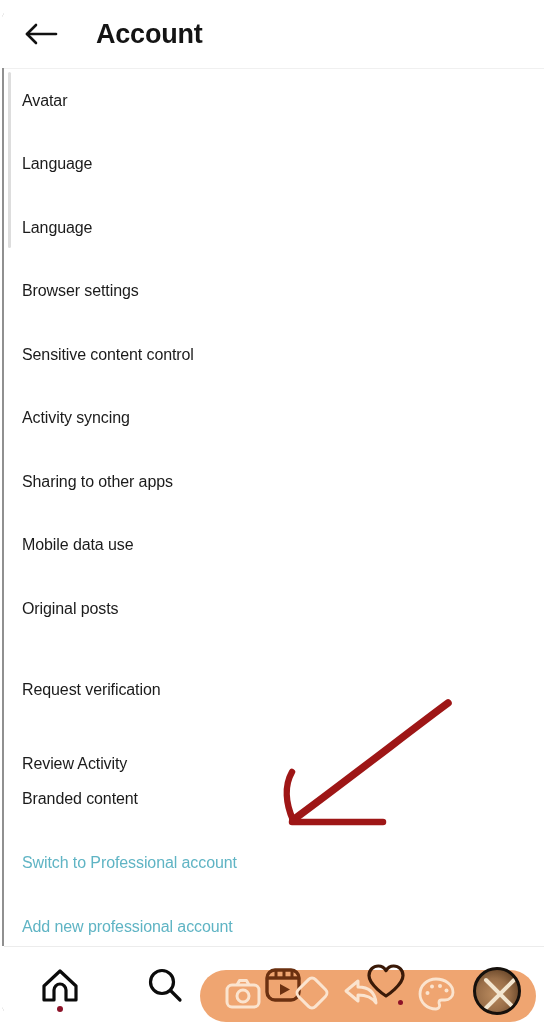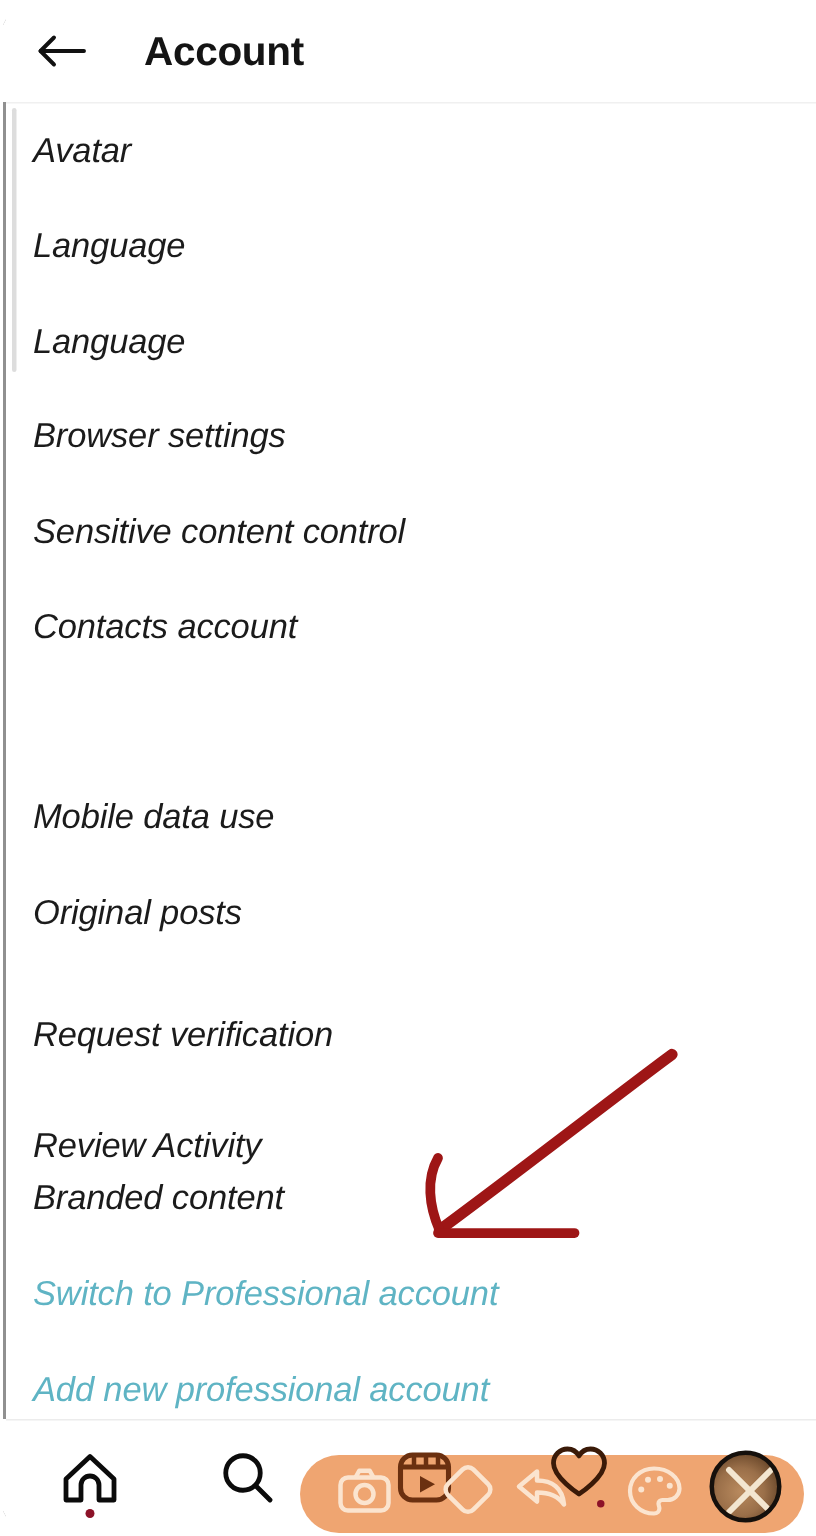--- a/index.html
+++ b/index.html
@@ -105,26 +105,25 @@
     left: 0;
     width: 544px;
     height: 63px;
     display: flex;
     align-items: center;
     padding-left: 22px;
     cursor: pointer;
   }
 
   .list-item-label {
-    font-size: 23px;
+    font-size: 16px;
     font-weight: 400;
     color: #1b1b1b;
     letter-spacing: -0.1px;
     white-space: nowrap;
-    font-style: italic;
   }
 
   .list-item.link .list-item-label {
     color: #5fb4c4;
   }
 
   
   .annotation-arrow {
     position: absolute;
     left: 272px;
@@ -270,21 +269,24 @@
     <div class="list-item" style="top:127px">
       <span class="list-item-label">Language</span>
     </div>
     <div class="list-item" style="top:254px">
       <span class="list-item-label">Sensitive content control</span>
     </div>
     <div class="list-item" style="top:190px">
       <span class="list-item-label">Browser settings</span>
     </div>
     <div class="list-item" style="top:317px">
-      <span class="list-item-label">Contacts account</span>
+      <span class="list-item-label">Activity syncing</span>
+    </div>
+    <div class="list-item" style="top:381px">
+      <span class="list-item-label">Sharing to other apps</span>
     </div>
     <div class="list-item" style="top:444px">
       <span class="list-item-label">Mobile data use</span>
     </div>
     <div class="list-item" style="top:508px">
       <span class="list-item-label">Original posts</span>
     </div>
     <div class="list-item" style="top:589px">
       <span class="list-item-label">Request verification</span>
     </div>

